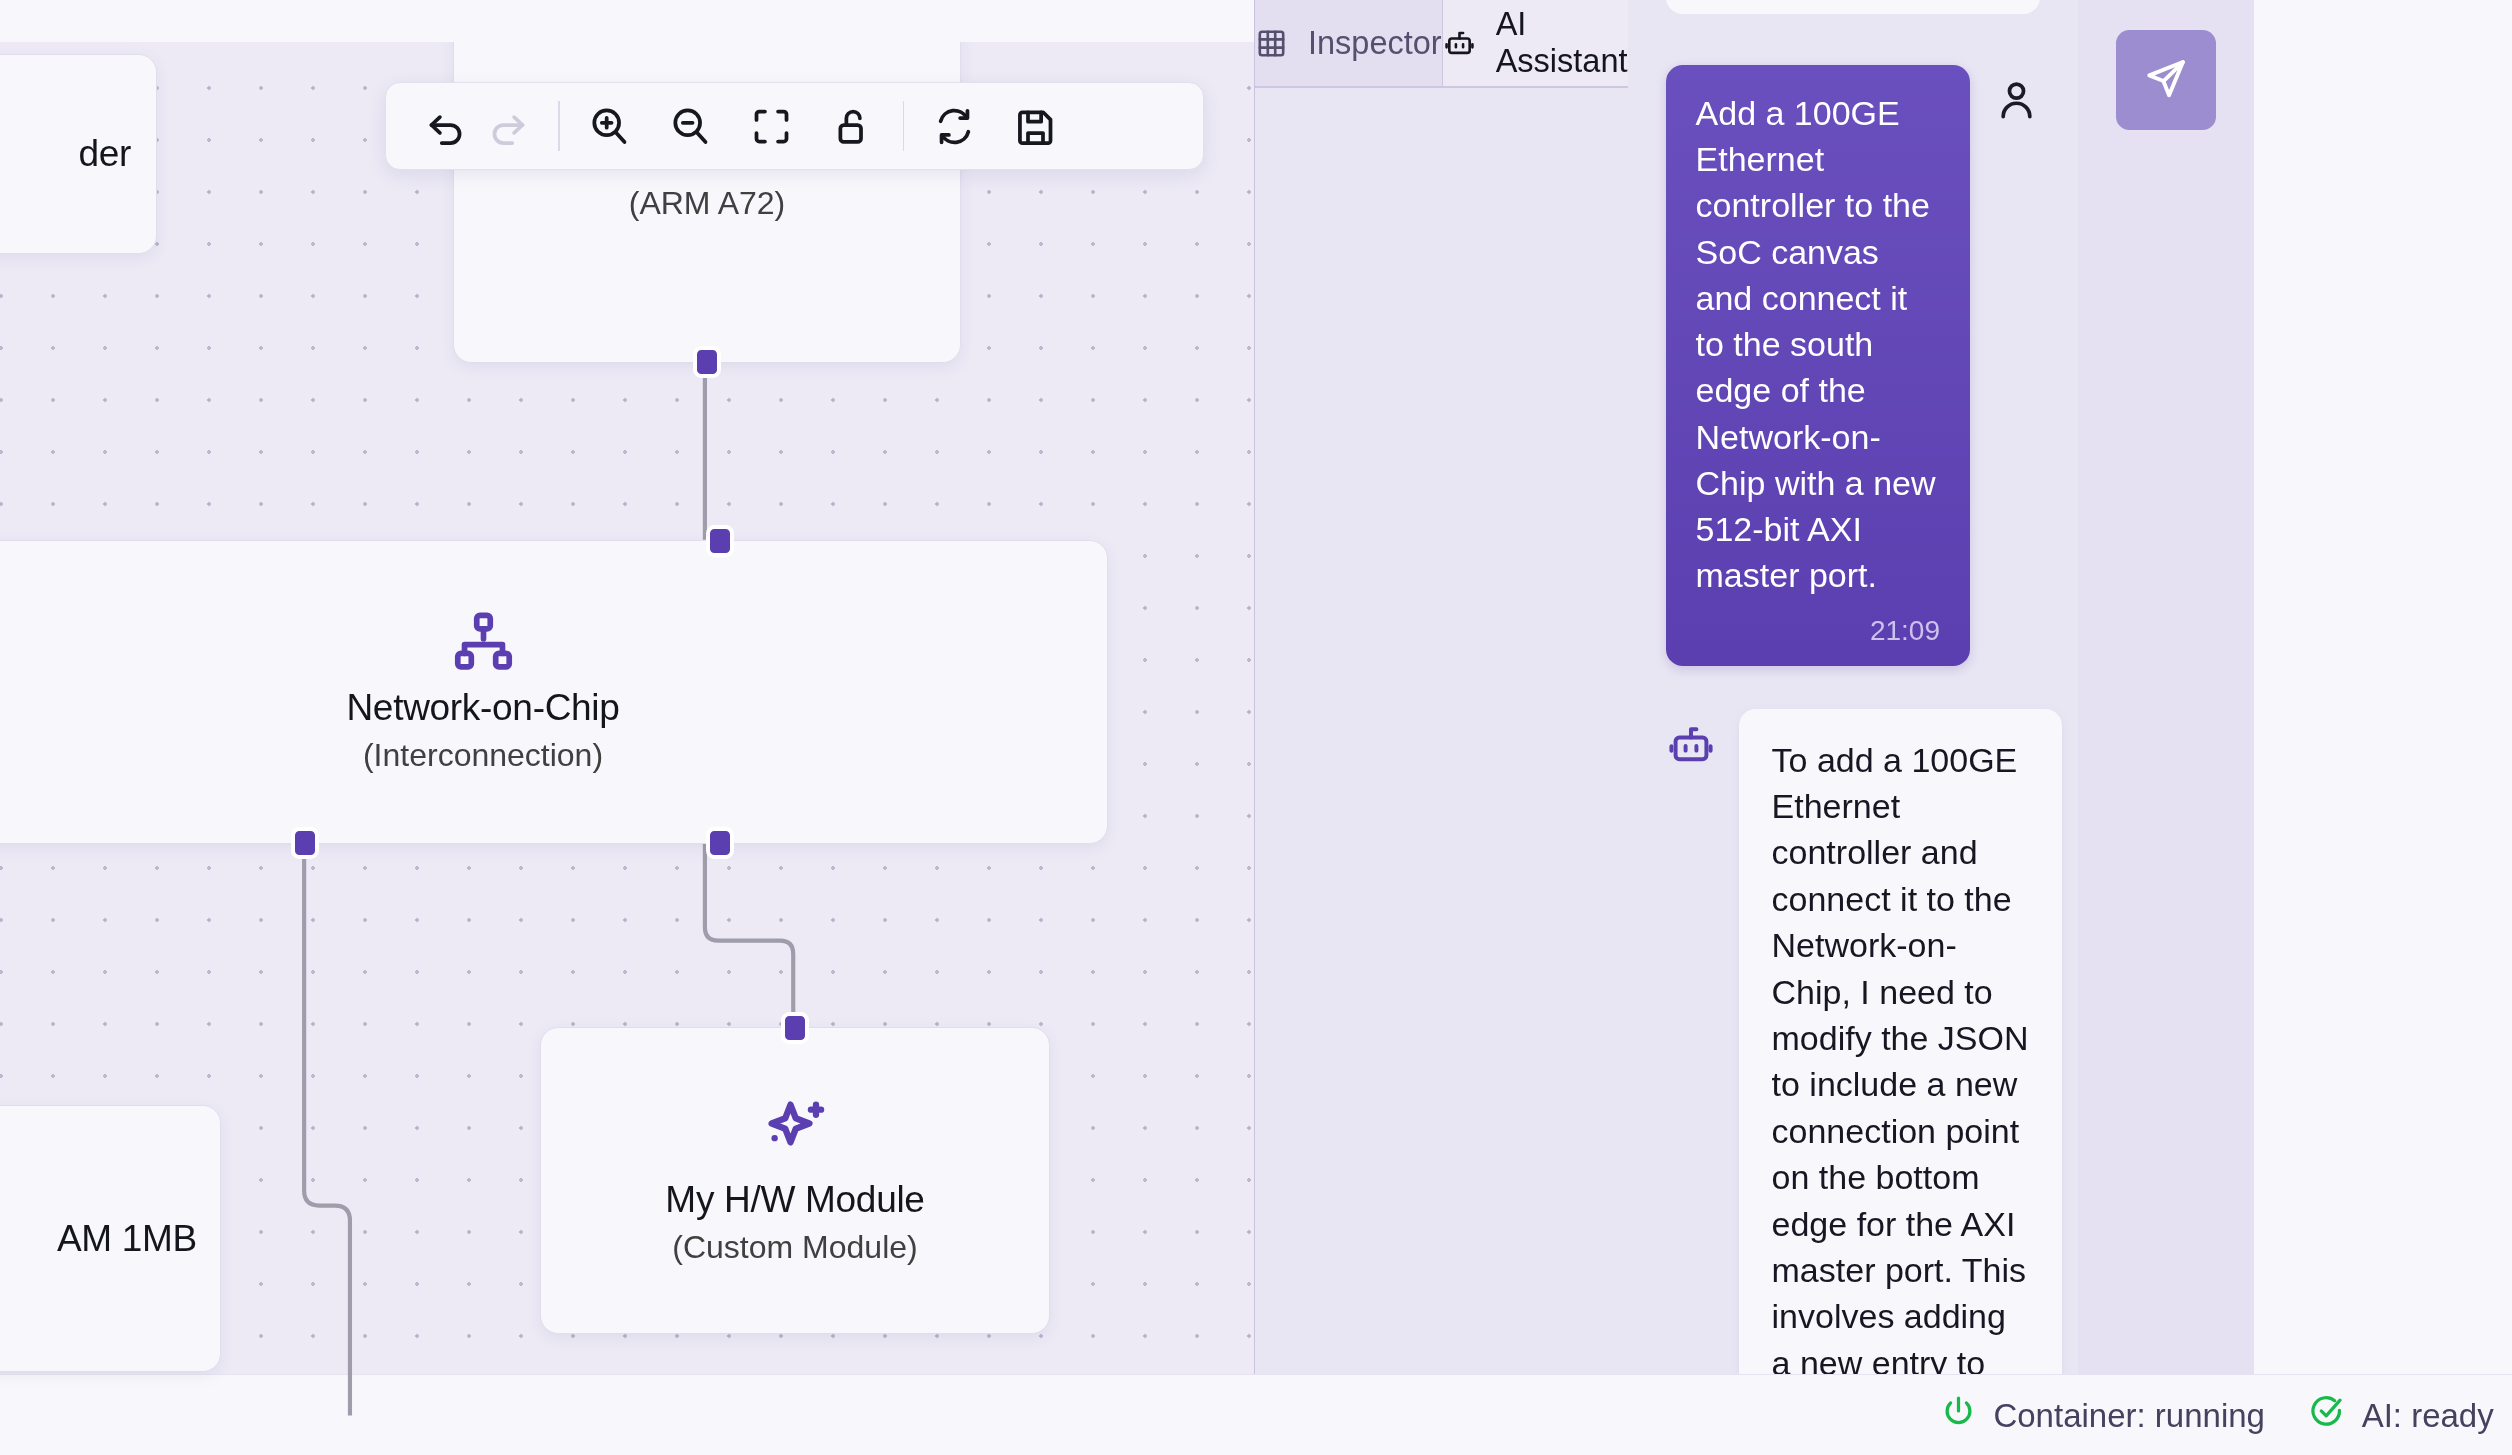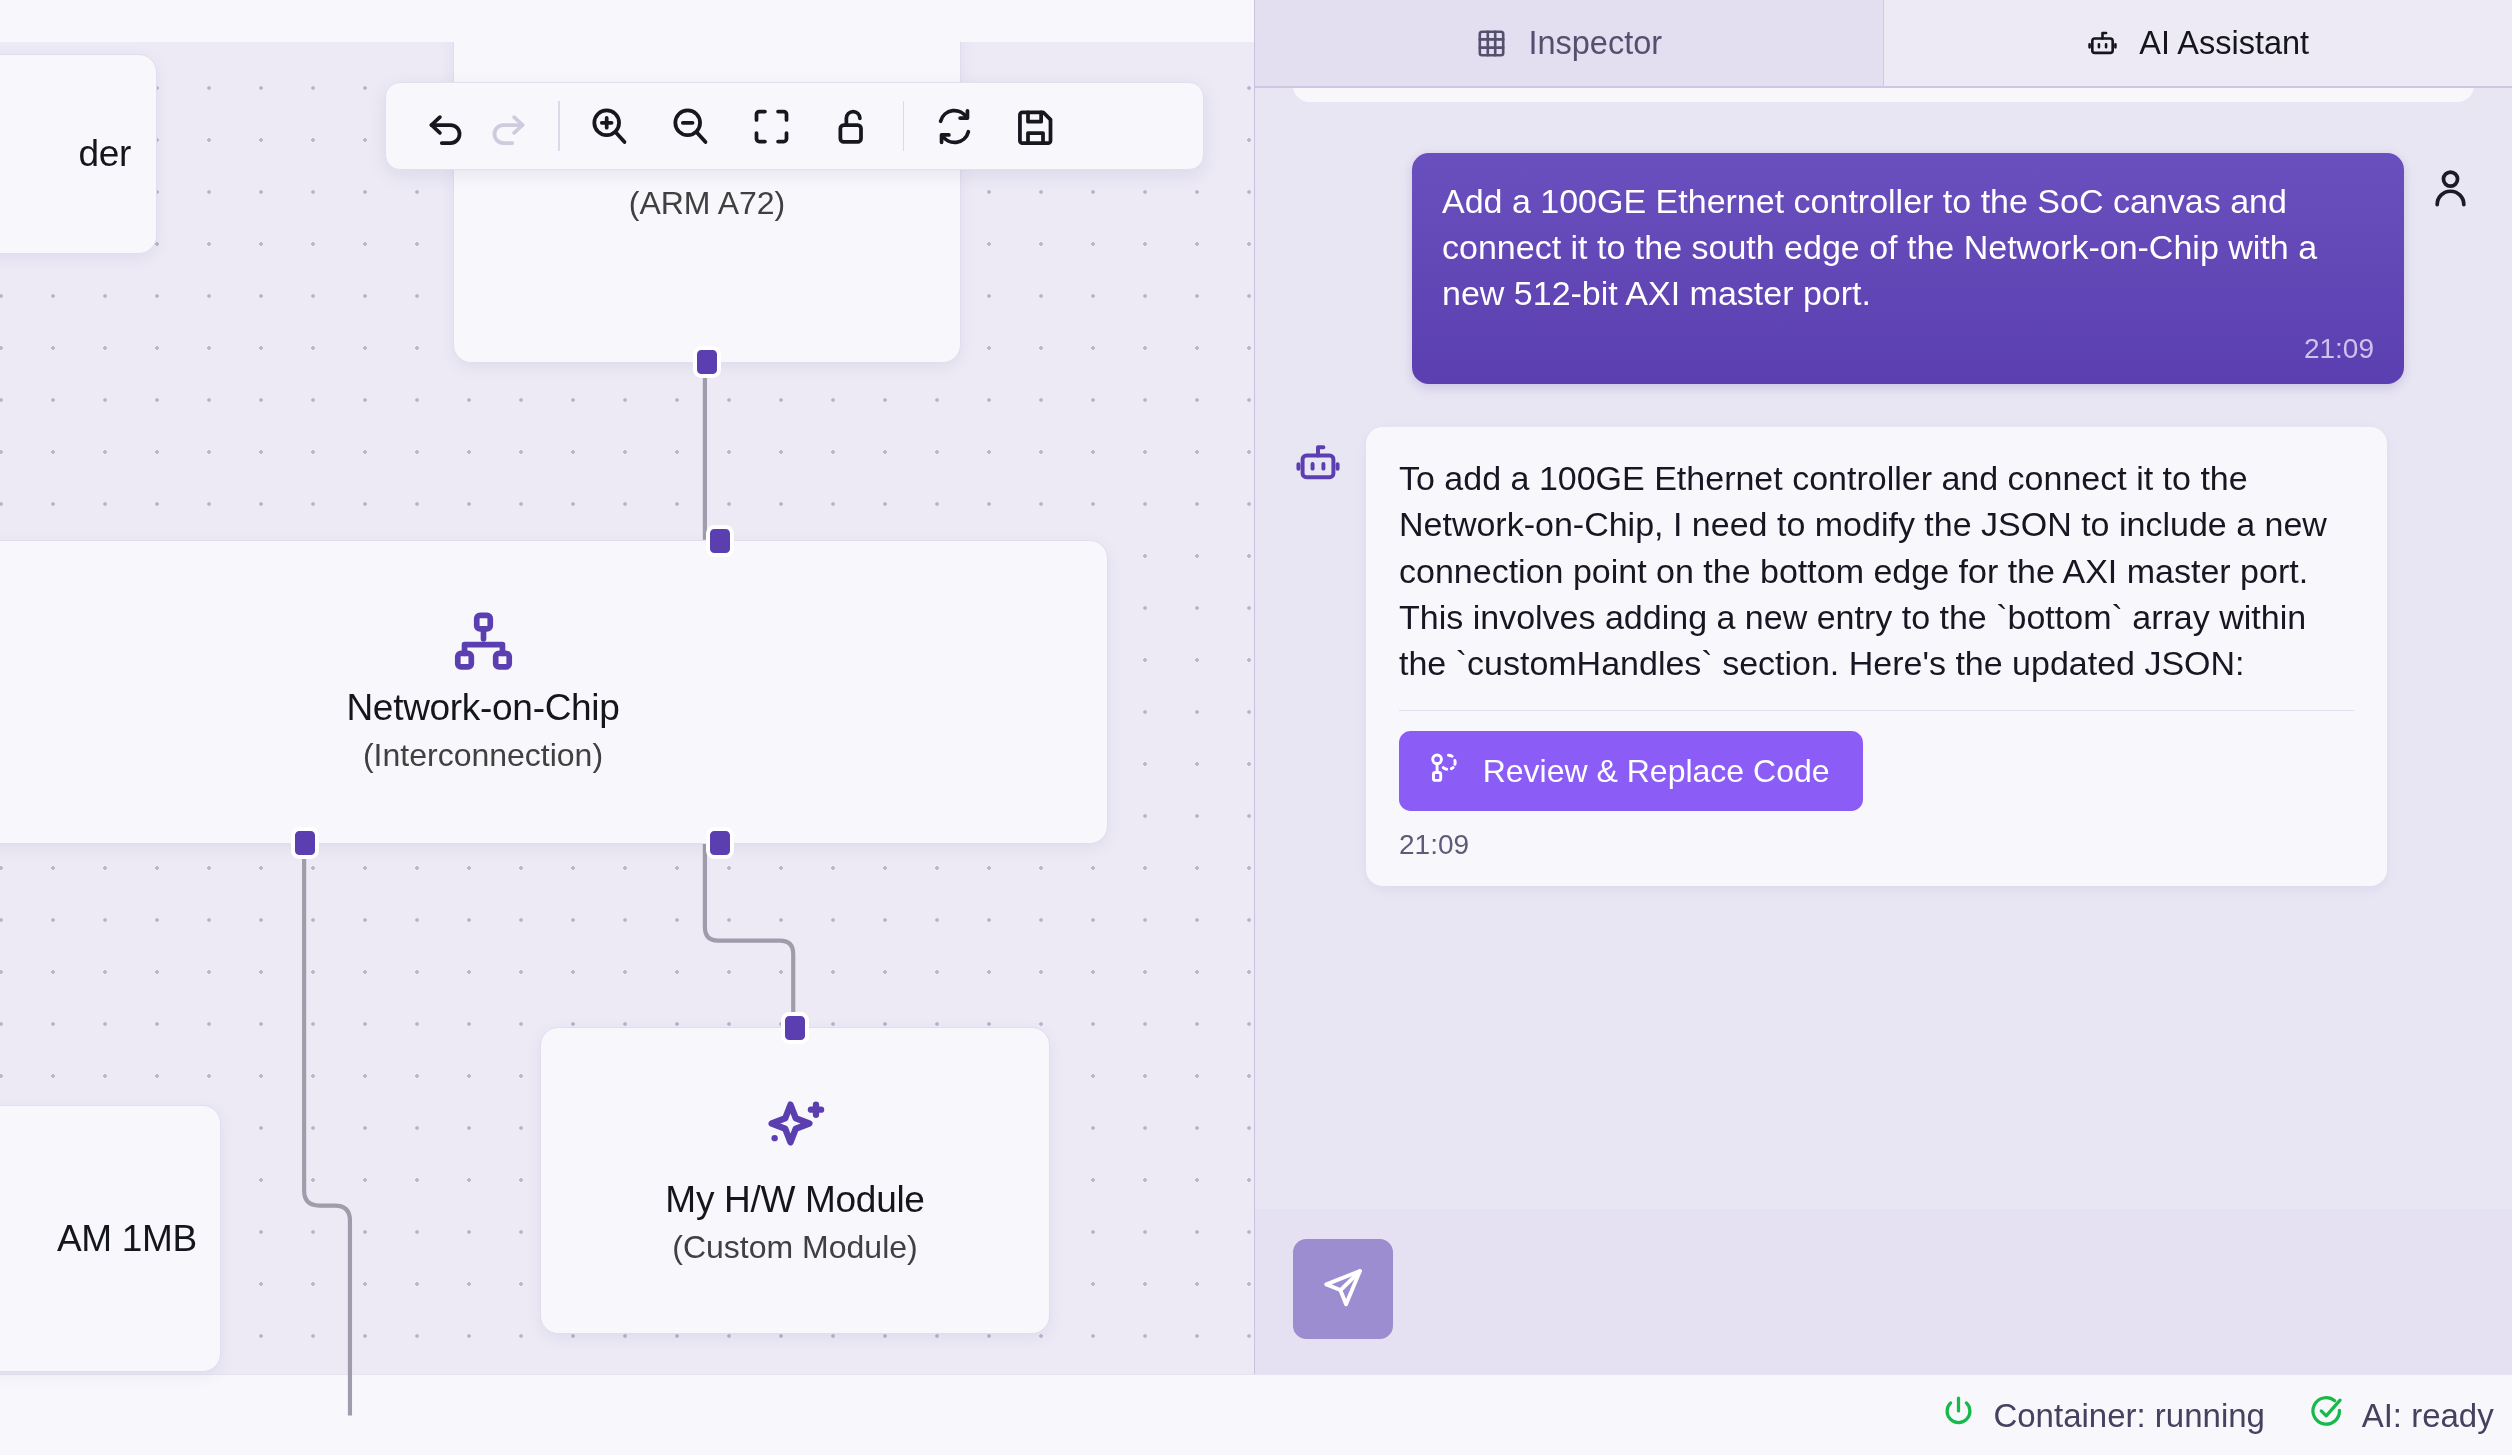--- a/index.html
+++ b/index.html
@@ -85,24 +85,24 @@
     background: #5b3fb0;
     border: 4.2px solid #ffffff;
     border-radius: 8.3px;
     z-index: 25;
   }
   .edge { position: absolute; z-index: 5; pointer-events: none; }
 
   
   #side-pane {
     position: absolute; left: 1254px; top: 0;
-    width: 1258px; height: 1374px;
+    width: 1000px; height: 1374px;
     background: #e9e6f4;
     border-left: 1.7px solid #c9c3e0;
-    display: flex; flex-direction: column;
+    display: flex; flex-direction: row;
   }
   #tabs {
     display: flex; height: 88px; flex: 0 0 88px;
     border-bottom: 2.5px solid #cdc7e2;
   }
   .tab {
     flex: 1 1 50%;
     display: flex; align-items: center; justify-content: center;
     gap: 20px;
     font-size: 32.5px; cursor: pointer;

